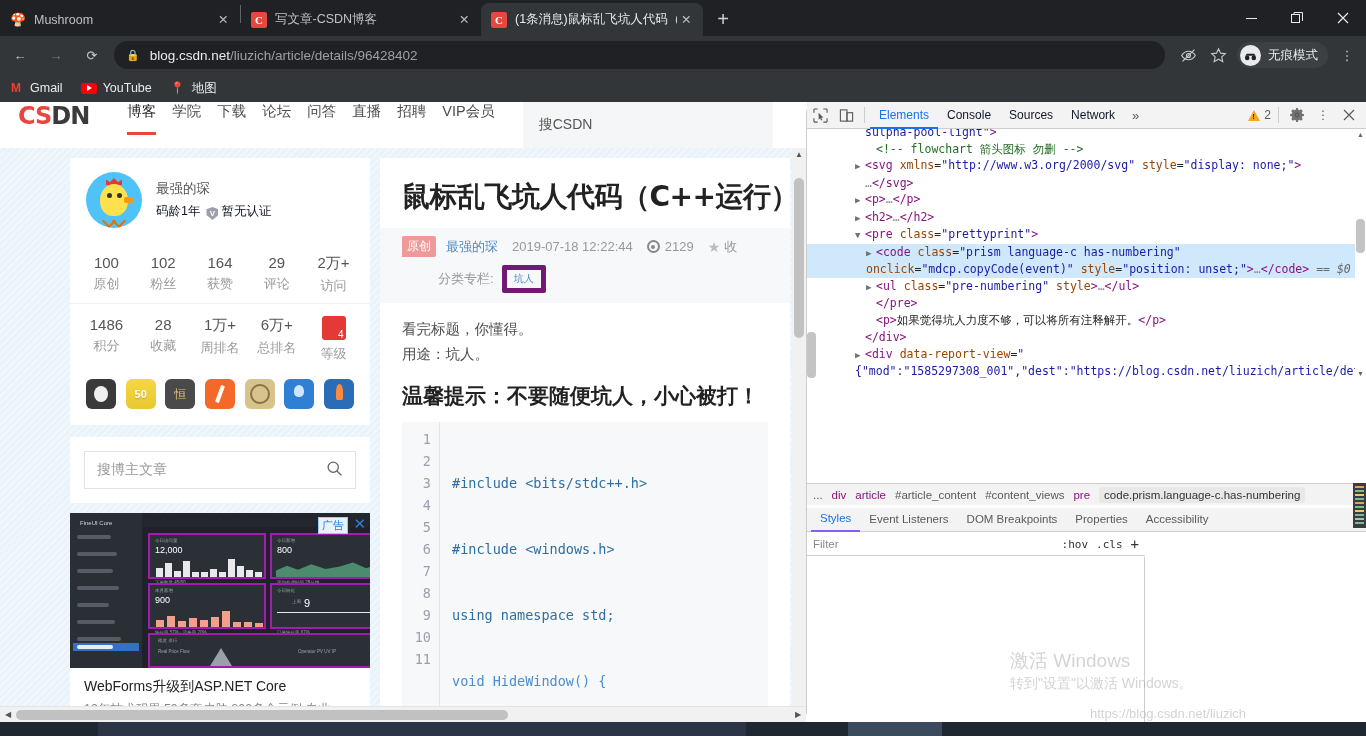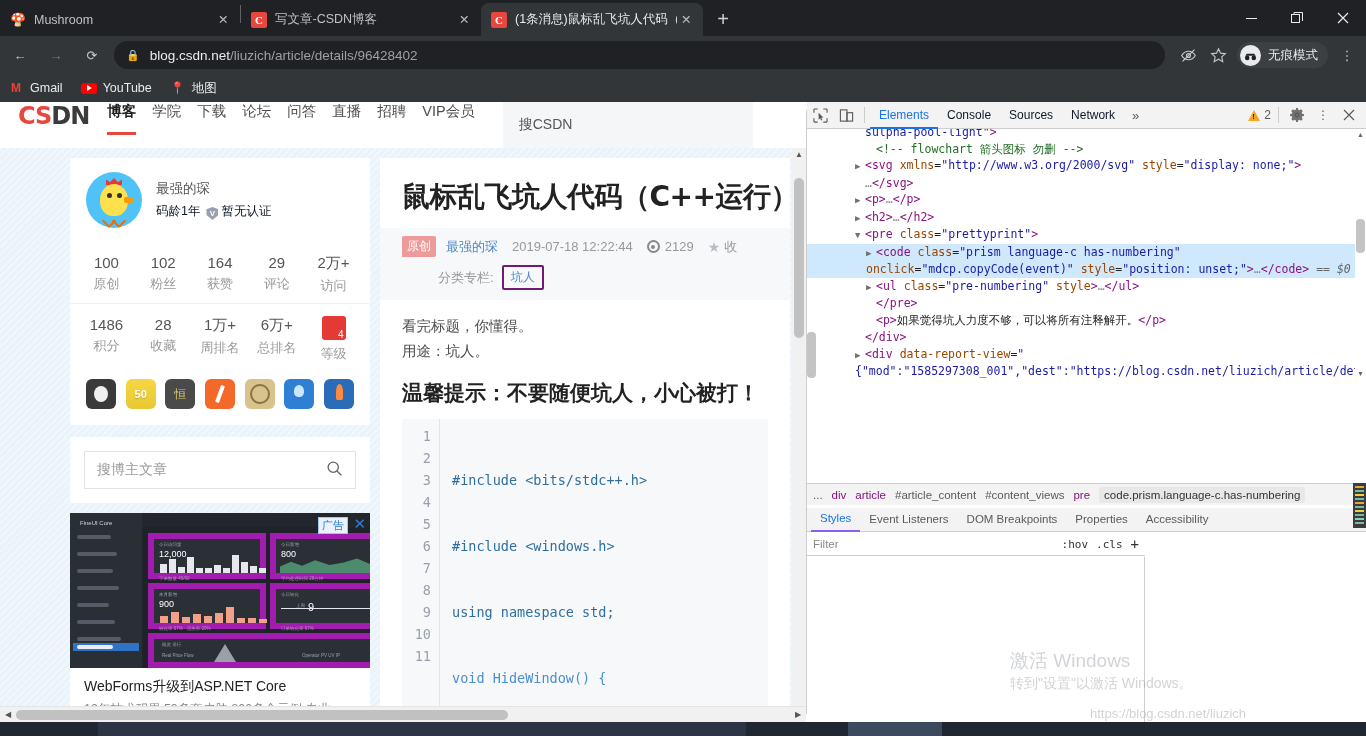--- a/index.html
+++ b/index.html
@@ -72,21 +72,21 @@
   
   .viewport { position:absolute; left:0; top:102px; width:1366px; height:620px; background:#fff; overflow:hidden; }
 
   
   .webpage { position:absolute; left:0; top:0; width:806px; height:620px; overflow:hidden; background:#e9f3fb; }
   .csdn-nav { position:absolute; left:0; top:0; width:806px; height:46px; background:#fff; display:flex; align-items:flex-start; }
   .csdn-logo { margin-left:18px; font-family:"DejaVu Sans", sans-serif; font-weight:bold; font-size:24px; letter-spacing:-1px; }
   .csdn-logo .c1 { color:#e8473f; } .csdn-logo .c2 { color:#3b3b3b; }
   .csdn-menu { display:flex; align-items:center; margin-left:18px; }
   .csdn-menu .mi { color:#4d4d4d; font-size:14.5px; margin-right:16px; position:relative; padding-bottom:2px; }
-  .csdn-menu .mi.on { color:#222; font-weight:bold; }
+  .csdn-menu .mi.on { color:#222; font-weight:normal;margin-left:20px; }
   .csdn-menu .mi.on:after { content:""; position:absolute; left:0; right:0; bottom:-12px; height:3px; background:#e8473f; }
   .csdn-search { margin-left:12px; background:#f5f6f7; height:46px; width:250px; display:flex; align-items:center; padding-left:16px; color:#555; font-size:14px; }
 
   .pagebody { position:absolute; left:0; top:46px; width:806px; height:574px; background:#eaf3fa; }
   .pagebody:before{
     content:""; position:absolute; inset:0;
     background-image:repeating-linear-gradient(135deg, rgba(255,255,255,.55) 0 2px, rgba(255,255,255,0) 2px 5px);
     opacity:.6;
   }
 
@@ -133,21 +133,21 @@
   .searchbox .sq { margin-left:auto; color:#666; font-size:15px; }
 
   .ad { margin-top:10px; background:#fff; position:relative; }
   .ad-img { height:155px; background:#1f2228; position:relative; overflow:hidden; }
   .ad-side { position:absolute; left:0; top:0; bottom:0; width:72px; background:#2a2e35; }
   .ad-side .al { position:absolute; left:7px; height:4px; background:#565c66; border-radius:2px; }
   .ad-side .brand { position:absolute; left:10px; top:7px; color:#d2d6dd; font-size:6px; }
   .ad-side .sel { position:absolute; left:3px; right:3px; height:8px; background:#2f72c6; }
   .ad-main { position:absolute; left:72px; right:0; top:0; bottom:0; }
   .ad-topbar { position:absolute; left:0; right:0; top:0; height:14px; background:#23262c; }
-  .ad-tile { position:absolute; background:#2b2f36; border:6px solid #a21caf; }
+  .ad-tile { position:absolute; background:#2b2f36; border:2px solid #a21caf; }
   .ad-num { position:absolute; color:#fff; font-size:9px; }
   .ad-lbl { position:absolute; color:#9aa0aa; font-size:4.5px; }
   .ad-bar { position:absolute; bottom:0; background:#e8e8ec; }
   .ad-bar.o { background:#f2a08a; }
   .ad-area { position:absolute; background:#4d8b6e; }
   .adbadge { position:absolute; right:22px; top:4px; font-size:11px; color:#2f7fd4; border:1px solid #9ec7ef; background:#e8f2fc; padding:0 3px; }
   .adclose { position:absolute; right:4px; top:2px; color:#2f7fd4; font-size:15px; }
   .ad-text { padding:10px 14px 12px; }
   .ad-t { color:#222; font-size:14px; }
   .ad-d { color:#888; font-size:12.5px; line-height:1.45; margin-top:4px; }
@@ -160,21 +160,21 @@
   .orig { background:#ef9a9a; color:#fff; font-size:12px; padding:2px 5px; border-radius:2px 2px 2px 0; }
   .mauthor { color:#4d88c4; font-size:13px; margin-left:10px; }
   .mdate { color:#999; font-size:13px; margin-left:14px; }
   .mviews { color:#999; font-size:13px; margin-left:14px; display:flex; align-items:center; }
   .eye { width:13px; height:13px; border-radius:50%; border:2px solid #888; margin-right:5px; position:relative; }
   .eye:after{content:"";position:absolute;left:2.5px;top:2.5px;width:4px;height:4px;border-radius:50%;background:#888;}
   .mstar { color:#b9bdc6; font-size:14px; margin-left:14px; }
   .mfav { color:#999; font-size:13px; margin-left:4px; }
   .mrow2 { margin-top:8px; display:flex; align-items:center; }
   .mcat { color:#999; font-size:13px; margin-left:36px; }
-  .mtag { color:#4d88c4; font-size:12px; border:2px solid #701a75; padding:2px 7px; margin-left:8px; border-radius:2px; }
+  .mtag { color:#4d88c4; font-size:10px; border:5px solid #701a75; padding:2px 7px; margin-left:8px; border-radius:2px; }
   .art-body { padding:14px 22px 0; }
   .p { color:#4f4f4f; font-size:14.5px; line-height:1.7; }
   .h2 { font-family:"DejaVu Sans", sans-serif; font-weight:bold; font-size:21px; color:#222; margin-top:16px; white-space:nowrap; }
 
   .codeblock { margin:12px 0 0; background:#f7f8fa; display:flex; font-family:"DejaVu Sans Mono", monospace; font-size:13.5px; line-height:22px; overflow:hidden; }
   .gutter { width:38px; flex:0 0 38px; text-align:right; padding:6px 8px 8px 0; color:#98a0ae; border-right:1px solid #e1e4e8; }
   .code { padding:6px 0 8px 12px; white-space:pre; overflow:hidden; }
   .tok-pre { color:#2f6f9f; }
   .tok-kw { color:#2f6f9f; }
   .tok-fn { color:#4a8fd0; }

